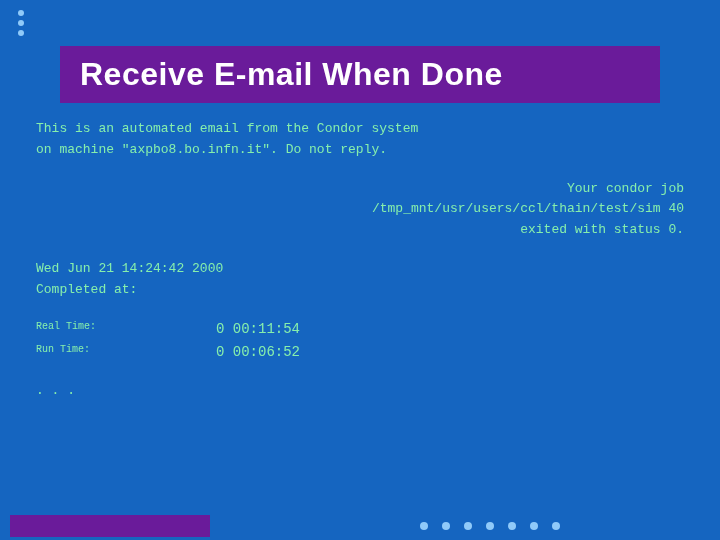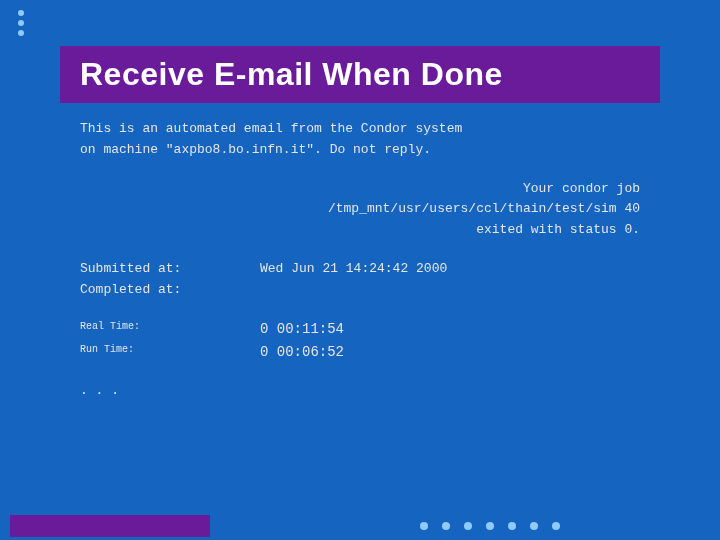--- a/index.html
+++ b/index.html
@@ -40,22 +40,22 @@
 
     .title-bar h1 {
       color: white;
       font-family: Arial, Helvetica, sans-serif;
       font-size: 32px;
       font-weight: bold;
       letter-spacing: 0.5px;
     }
 
     .content {
-      margin: 0 80px;
-      color: #e5e5e5;
+      margin: 0 36px;
+      color: #86efac;
       font-size: 13px;
       line-height: 1.5;
     }
 
     .intro-text {
       margin-bottom: 18px;
       font-size: 13px;
       line-height: 1.6;
     }
 
@@ -165,21 +165,20 @@
   </div>
 
   <div class="job-info">
     <div>Your condor job</div>
     <div>        /tmp_mnt/usr/users/ccl/thain/test/sim 40</div>
     <div>exited with status 0.</div>
   </div>
 
   <div class="submitted-completed">
     <div class="sc-row">
-      <span class="sc-label">Submitted at:</span>
       <span class="sc-value">Wed Jun 21 14:24:42 2000</span>
     </div>
     <div class="sc-row">
       <span class="sc-label">Completed at:</span>
     </div>
   </div>
 
   <div class="times-section">
     <div class="time-row">
       <span class="time-label">Real Time:</span>

